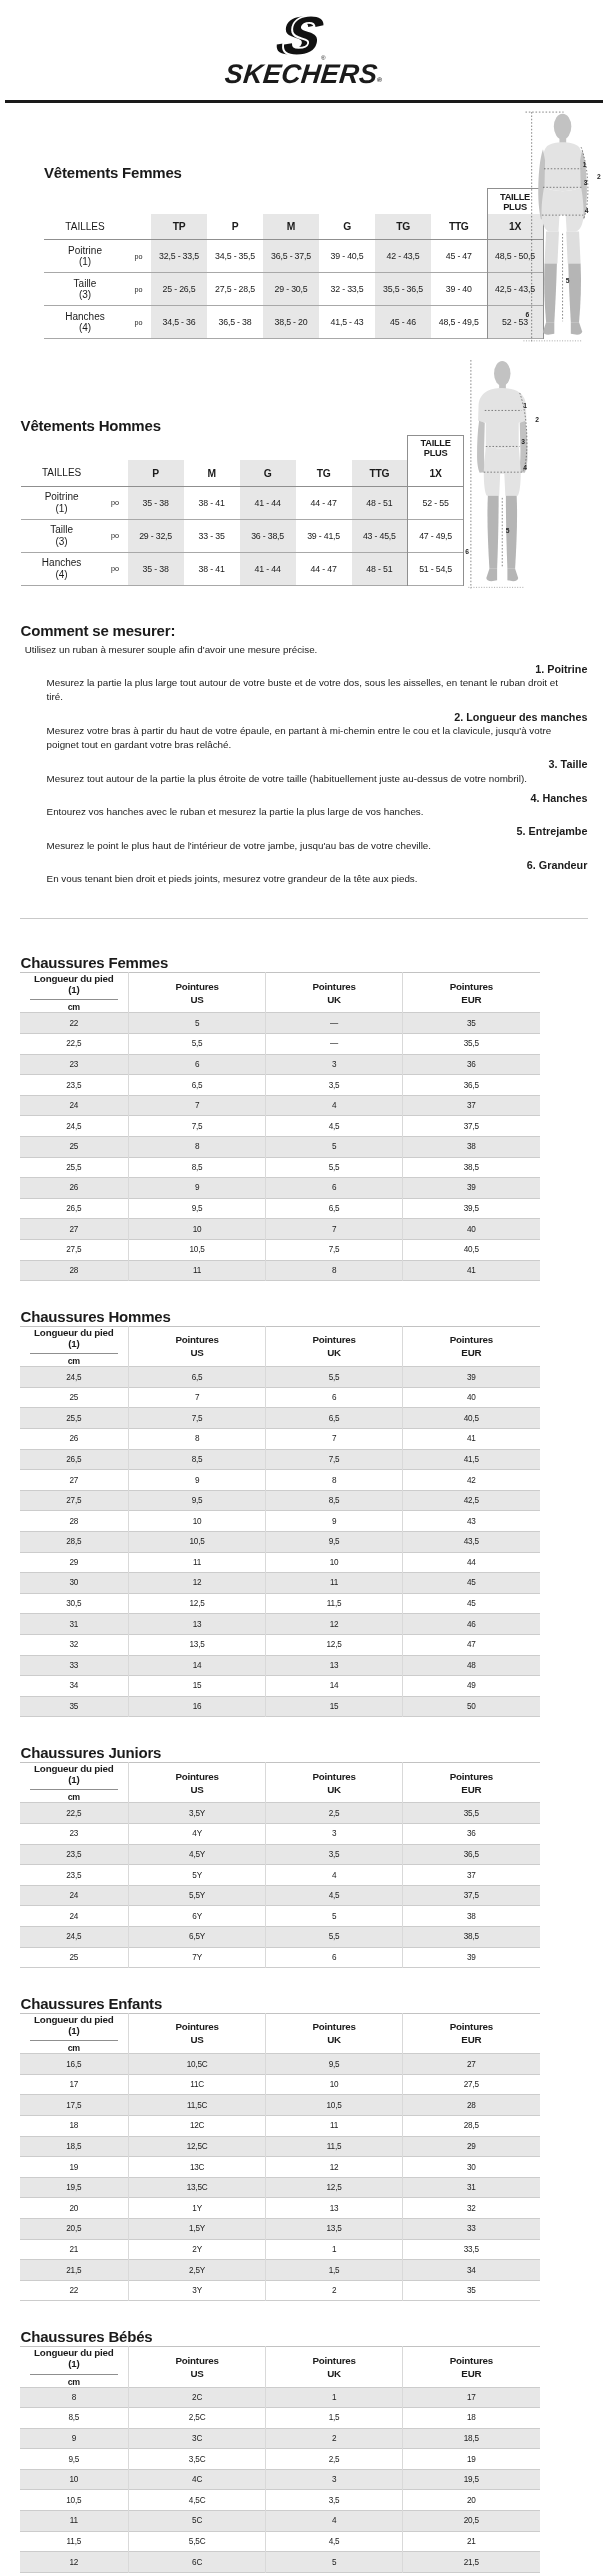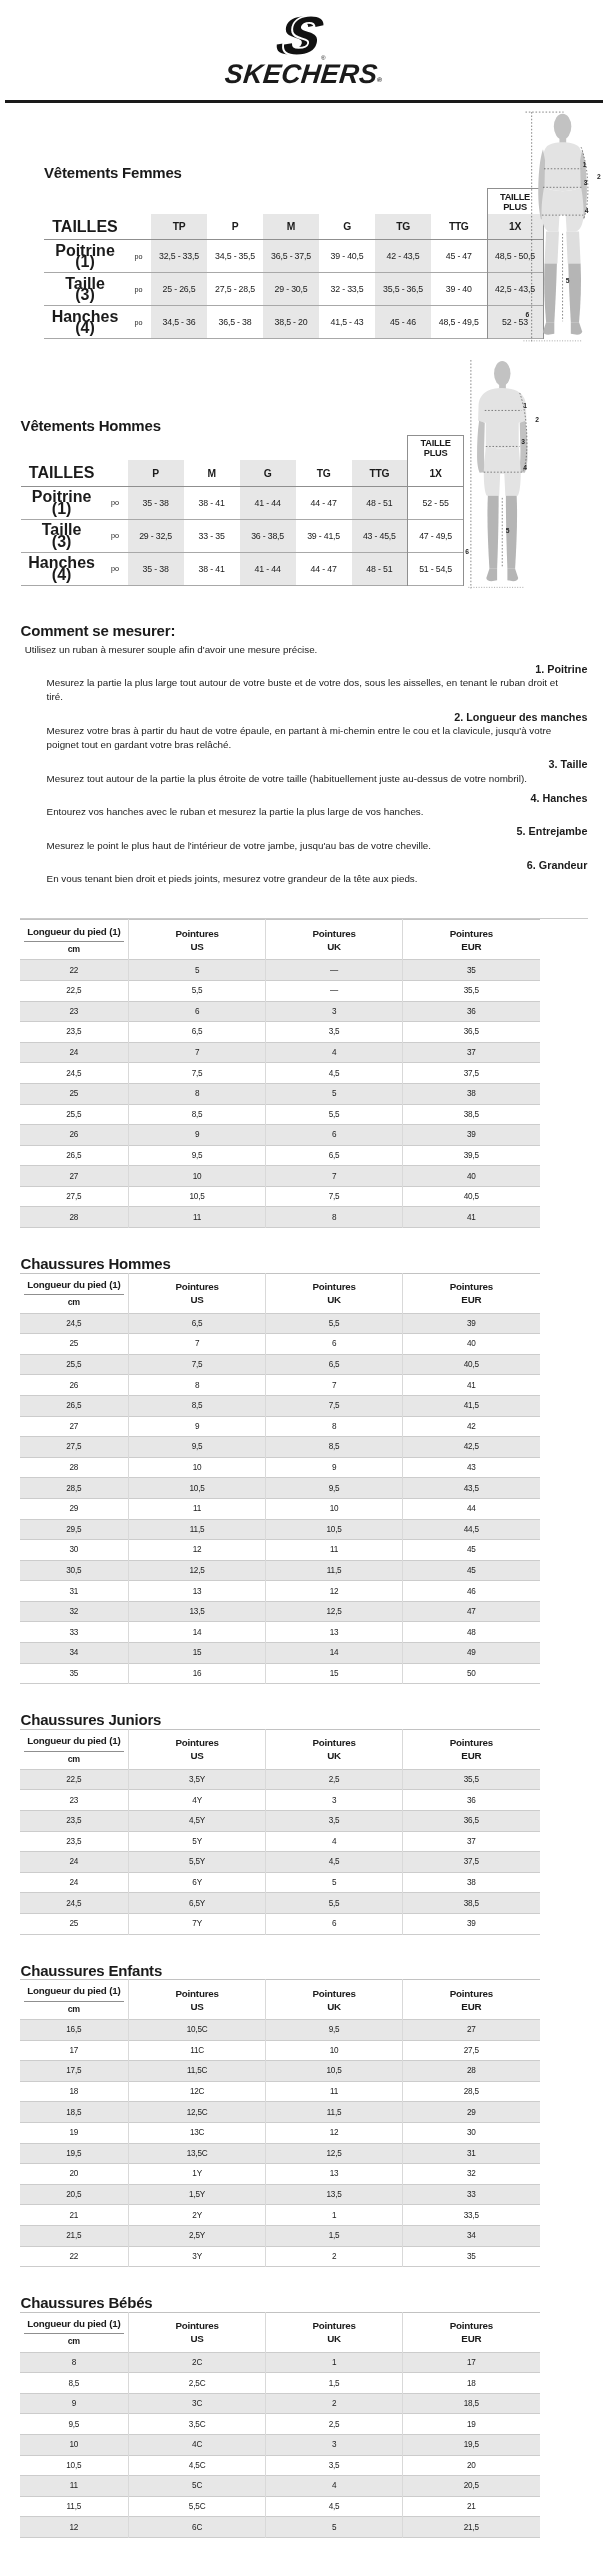--- a/index.html
+++ b/index.html
@@ -28,21 +28,21 @@
   .garment-table{border-collapse:collapse;table-layout:fixed;border-bottom:0.5px solid #a8a8a8;}
   .garment-table td,.garment-table th{text-align:center;vertical-align:middle;padding:0;}
   .garment-table .plus-row{height:25px;}
   .garment-table .head-row{height:26px;}
   .garment-table .data-row{height:33px;}
   .garment-table .head-row td:nth-child(odd),
   .garment-table .data-row td:nth-child(odd){background:#e7e7e7;}
   .garment-table .plus-row td{background:none;}
   .garment-table .head-row th,.garment-table .head-row td{border-bottom:0.5px solid #8f8f8f;}
   .garment-table .data-row th,.garment-table .data-row td{border-top:0.5px solid #a8a8a8;}
-  .garment-table .lbl{font-weight:bold;font-size:16px;line-height:11.3px;}
+  .garment-table .lbl{font-weight:normal;font-size:10px;line-height:11.3px;}
   .garment-table .unit{font-size:7.2px;}
   .garment-table .sz{font-weight:bold;font-size:10.3px;letter-spacing:-0.3px;}
   .garment-table .val{font-size:8.8px;letter-spacing:-0.2px;}
   .garment-table .boxed{border-left:1px solid #8f8f8f;border-right:1px solid #8f8f8f;}
   .garment-table .plus-head{border:1px solid #8f8f8f;border-bottom:none;font-weight:bold;font-size:9.3px;letter-spacing:-0.3px;text-align:center;}
   .fig{position:absolute;}
 
   
   .mguide{padding:36px 20.6px 0 20.6px;}
   .mg-intro{font-size:9.8px;line-height:13.4px;margin:4.1px 0 0 4.1px;}
@@ -55,21 +55,21 @@
   
   .shoe-section .sec-title{margin:28px 0 0 20.6px;line-height:16.5px;}
   #shoes-femmes .sec-title{margin-top:36px;}
   .shoe-table{border-collapse:collapse;table-layout:fixed;width:519px;margin-left:19.6px;border-top:1px solid #c2c2c2;border-bottom:0.5px solid #cccccc;}
   .shoe-table th,.shoe-table td{text-align:center;vertical-align:middle;padding:0;}
   .shoe-table td+td,.shoe-table th+th{border-left:0.5px solid #d9d9d9;}
   .shoe-table thead tr{height:40px;}
   .shoe-table th{font-weight:bold;font-size:9.8px;}
   .shoe-table th .h1{letter-spacing:-0.2px;}
   .shoe-table th .h2{margin-top:2px;letter-spacing:-0.2px;}
-  .shoe-table th.c1 .h1{margin:0 4px;padding-bottom:4.6px;border-bottom:1px solid #8f8f8f;}
+  .shoe-table th.c1 .h1{margin:0 10px;padding-bottom:4.6px;border-bottom:1px solid #8f8f8f;}
   .shoe-table th.c1 .h2{font-size:8.8px;}
   .shoe-table tbody td{height:20.6px;font-size:8.2px;letter-spacing:-0.2px;border-top:0.5px solid #cccccc;}
   .shoe-table tbody tr:nth-child(odd) td{background:#e7e7e7;}
 
   svg text.numlab{font-family:"Liberation Sans",sans-serif;font-size:13px;font-weight:bold;fill:#222;}
   svg .dash{stroke:#3c3c3c;stroke-width:1.2;stroke-dasharray:3 3.5;fill:none;}
   svg .dots{stroke:#9a9a9a;stroke-width:1.6;stroke-dasharray:2 3;fill:none;}
 </style>
 </head>
 <body>
@@ -323,20 +323,21 @@
       <div class="mg-item">
         <div class="mg-title">6. Grandeur</div>
         <div class="mg-text">En vous tenant bien droit et pieds joints, mesurez votre grandeur de la tête aux pieds.</div>
       </div>
     </div>
 </section>
 
 <div class="divider"></div>
 
 <section class="shoe-section" id="shoes-femmes">
+  <h2 class="sec-title">Chaussures Femmes</h2>
   <table class="shoe-table">
     <colgroup>
         <col style="width:109px">
         <col style="width:137px">
         <col style="width:137px">
         <col style="width:137px">
       </colgroup>
     <thead>
       <tr>
         <th class="c1">
@@ -547,26 +548,20 @@
           <td>43,5</td>
         </tr>
 
         <tr>
           <td>29</td>
           <td>11</td>
           <td>10</td>
           <td>44</td>
         </tr>
 
-        <tr>
-          <td>29,5</td>
-          <td>11,5</td>
-          <td>10,5</td>
-          <td>44,5</td>
-        </tr>
 
         <tr>
           <td>30</td>
           <td>12</td>
           <td>11</td>
           <td>45</td>
         </tr>
 
         <tr>
           <td>30,5</td>

